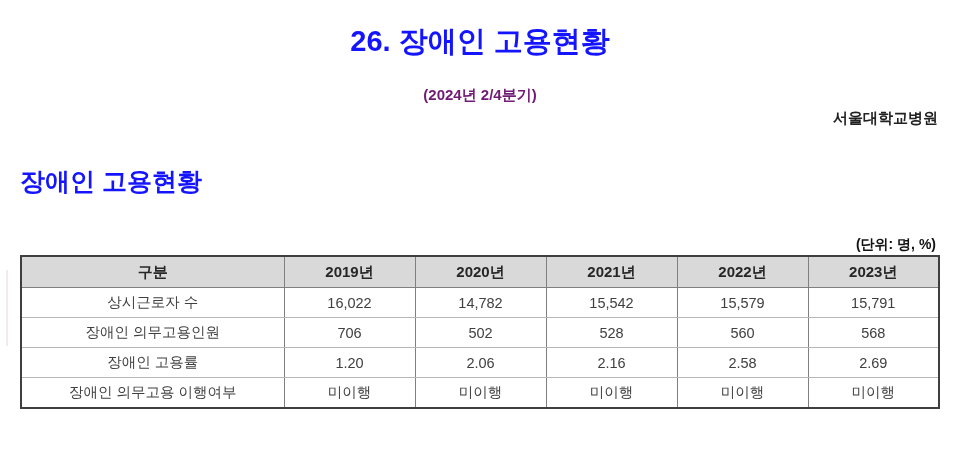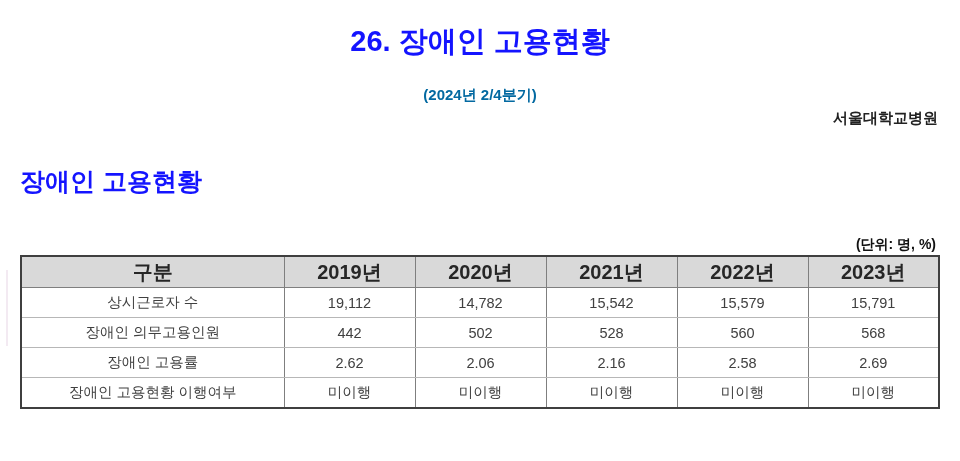--- a/index.html
+++ b/index.html
@@ -23,21 +23,21 @@
     font-weight: 700;
     color: #1414ff;
     letter-spacing: 0px;
   }
   .doc-subtitle {
     margin: 28px 0 0 0;
     text-align: center;
     font-size: 15px;
     line-height: 1.2;
     font-weight: 700;
-    color: #0369a1;
+    color: #701a75;
   }
   .org-name {
     margin: 5px 22px 0 0;
     text-align: right;
     font-size: 15px;
     line-height: 1.2;
     font-weight: 700;
     color: #222222;
   }
   .section-heading {
@@ -67,21 +67,21 @@
     text-align: center;
     vertical-align: middle;
     padding: 0;
     overflow: hidden;
     white-space: nowrap;
   }
   .emp-table th {
     height: 30px;
     background: #d9d9d9;
     border-bottom: 1px solid #7f7f7f;
-    font-size: 20px;
+    font-size: 15px;
     font-weight: 700;
     color: #262626;
   }
   .emp-table td {
     height: 29px;
     background: #ffffff;
     border-bottom: 1px solid #b7b7b7;
     font-size: 14.5px;
     font-weight: 400;
     color: #404040;
@@ -125,44 +125,44 @@
         <th>2019년</th>
         <th>2020년</th>
         <th>2021년</th>
         <th>2022년</th>
         <th>2023년</th>
       </tr>
     </thead>
     <tbody>
       <tr>
         <td>상시근로자 수</td>
-        <td>19,112</td>
+        <td>16,022</td>
         <td>14,782</td>
         <td>15,542</td>
         <td>15,579</td>
         <td>15,791</td>
       </tr>
       <tr>
         <td>장애인 의무고용인원</td>
-        <td>442</td>
+        <td>706</td>
         <td>502</td>
         <td>528</td>
         <td>560</td>
         <td>568</td>
       </tr>
       <tr>
         <td>장애인 고용률</td>
-        <td>2.62</td>
+        <td>1.20</td>
         <td>2.06</td>
         <td>2.16</td>
         <td>2.58</td>
         <td>2.69</td>
       </tr>
       <tr>
-        <td>장애인 고용현황 이행여부</td>
+        <td>장애인 의무고용 이행여부</td>
         <td>미이행</td>
         <td>미이행</td>
         <td>미이행</td>
         <td>미이행</td>
         <td>미이행</td>
       </tr>
     </tbody>
   </table>
 
   <div class="edge-artifact"></div>

